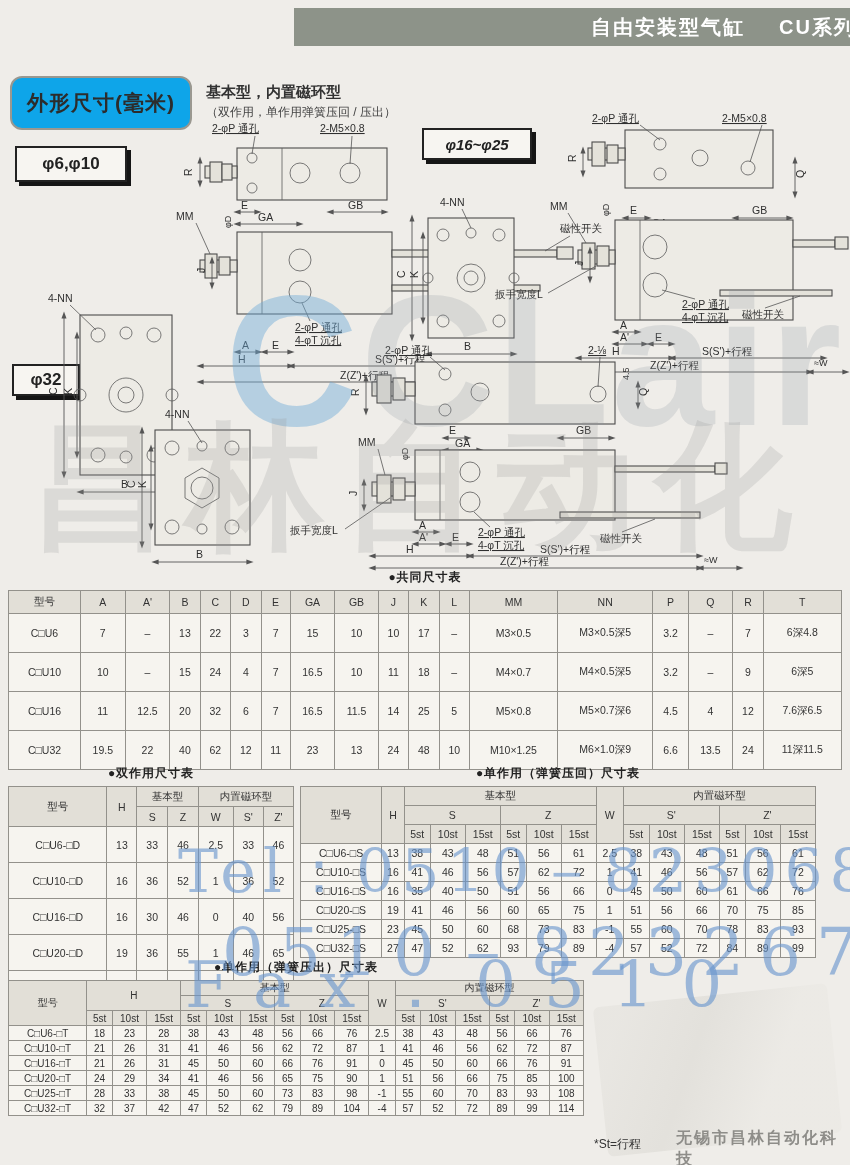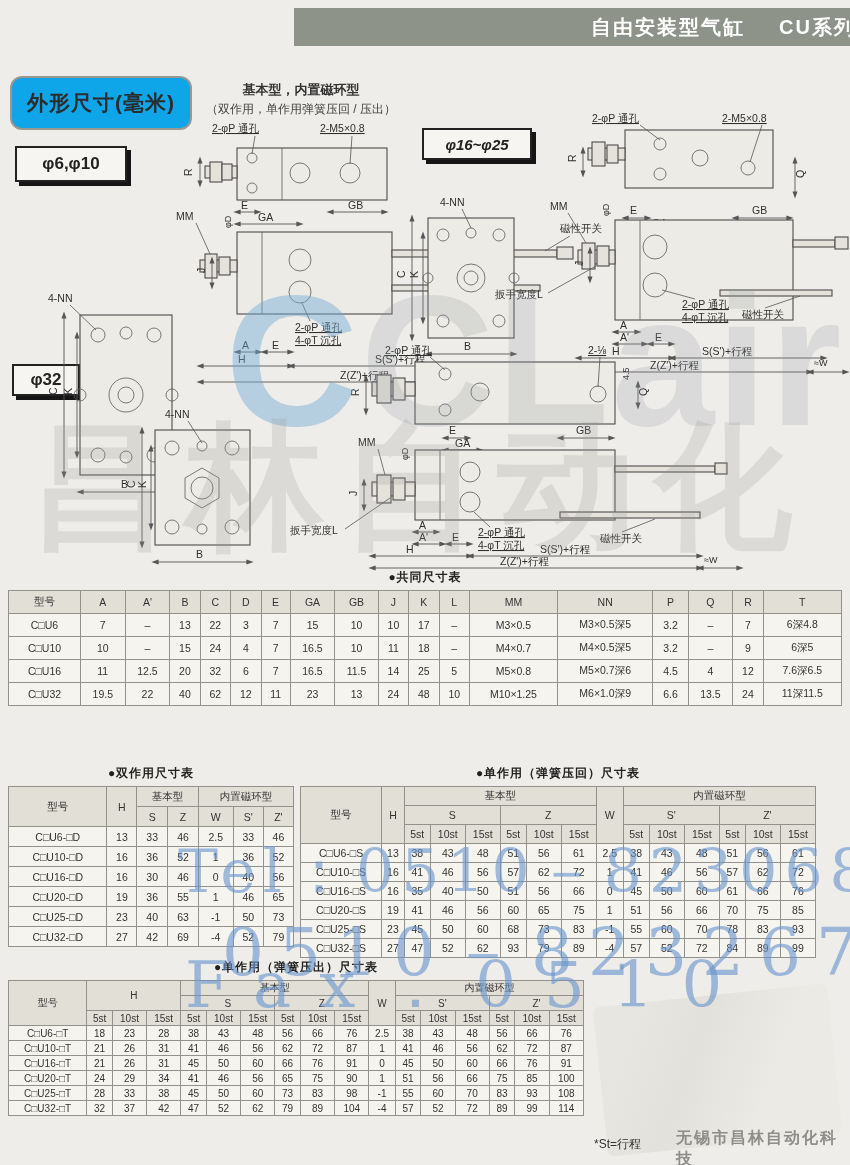--- a/index.html
+++ b/index.html
@@ -7,21 +7,21 @@
         font-family:"Liberation Sans","DejaVu Sans",sans-serif;color:#333;}
   
   .topbar{position:absolute;left:270px;top:8px;width:580px;height:38px;background:#8d9389;
           display:flex;align-items:center;justify-content:flex-end;gap:34px;padding-right:18px;box-sizing:border-box;margin-left:24px;}
   .topbar span{color:#fff;font-size:20px;font-weight:bold;letter-spacing:2px;}
   
   .titlebox{position:absolute;left:10px;top:76px;width:178px;height:50px;border:2px solid #9a9890;
             border-radius:12px;background:#0ea5e9;display:flex;align-items:center;justify-content:center;}
   .titlebox span{font-size:21px;font-weight:bold;color:#2c2c2c;letter-spacing:1px;}
   .subtitle{position:absolute;left:206px;top:80px;line-height:1.55;}
-  .subtitle .l1{font-size:13px;font-weight:bold;color:#333;text-align:center;}
+  .subtitle .l1{font-size:15px;font-weight:bold;color:#333;}
   .subtitle .l2{font-size:12px;color:#444;}
   
   .badge{position:absolute;border:2px solid #222;background:#f7f5f1;box-shadow:4px 4px 0 #151515;
          display:flex;align-items:center;justify-content:center;font-size:17px;font-weight:bold;color:#222;}
   .badge.b1{left:15px;top:146px;width:108px;height:32px;}
   .badge.b2{left:422px;top:128px;width:106px;height:28px;font-size:15px;font-style:italic;}
   .badge.b3{left:12px;top:364px;width:64px;height:28px;}
   
   .draw{position:absolute;left:0;top:100px;z-index:1;}
   .ln{stroke:#4c4c4c;stroke-width:1.1;fill:#edebe5;}
@@ -42,21 +42,21 @@
            white-space:nowrap;pointer-events:none;}
   .wm-t1{left:178px;top:832px;font-size:60px;letter-spacing:7px;}
   .wm-t2{left:222px;top:908px;font-size:66px;letter-spacing:15px;}
   .wm-t3{left:185px;top:942px;font-size:64px;letter-spacing:28px;}
   
   .tblock{position:absolute;z-index:3;}
   .ttitle{font-size:12px;font-weight:bold;color:#222;margin:1px 0 4px 0;letter-spacing:1px;text-align:center;}
   table{border-collapse:collapse;background:#f6f4ef;}
   th,td{border:1px solid #93918b;text-align:center;font-size:10.5px;color:#333;padding:1px 3px;font-weight:normal;}
   th{background:#e2dfd7;}
-  td.model{white-space:nowrap;padding:1px 5px;}
+  td.model{white-space:nowrap;padding:9px 5px;}
   #tb-common table{width:834px;} #tb-common td,#tb-common th{height:20px;}
   #tb-double table{width:286px;} #tb-double td,#tb-double th{height:17px;}
   #tb-sreturn table{width:516px;} #tb-sreturn td,#tb-sreturn th{height:16px;padding:1px 1px;}
   #tb-spush table{width:576px;} #tb-spush td,#tb-spush th{height:14px;padding:0 1px;font-size:10px;}
   
   .footnote{position:absolute;left:594px;top:1136px;font-size:12px;color:#333;z-index:3;}
   .footer{position:absolute;left:676px;top:1128px;font-size:16px;font-weight:bold;color:#8e8d89;z-index:3;letter-spacing:2px;}
   .photo{position:absolute;left:600px;top:995px;width:235px;height:150px;z-index:1;opacity:.28;
          background:linear-gradient(115deg,#d8d6d0 10%,#c4c2ba 40%,#e4e2dc 70%);transform:rotate(-6deg);border-radius:6px;}
 </style>

